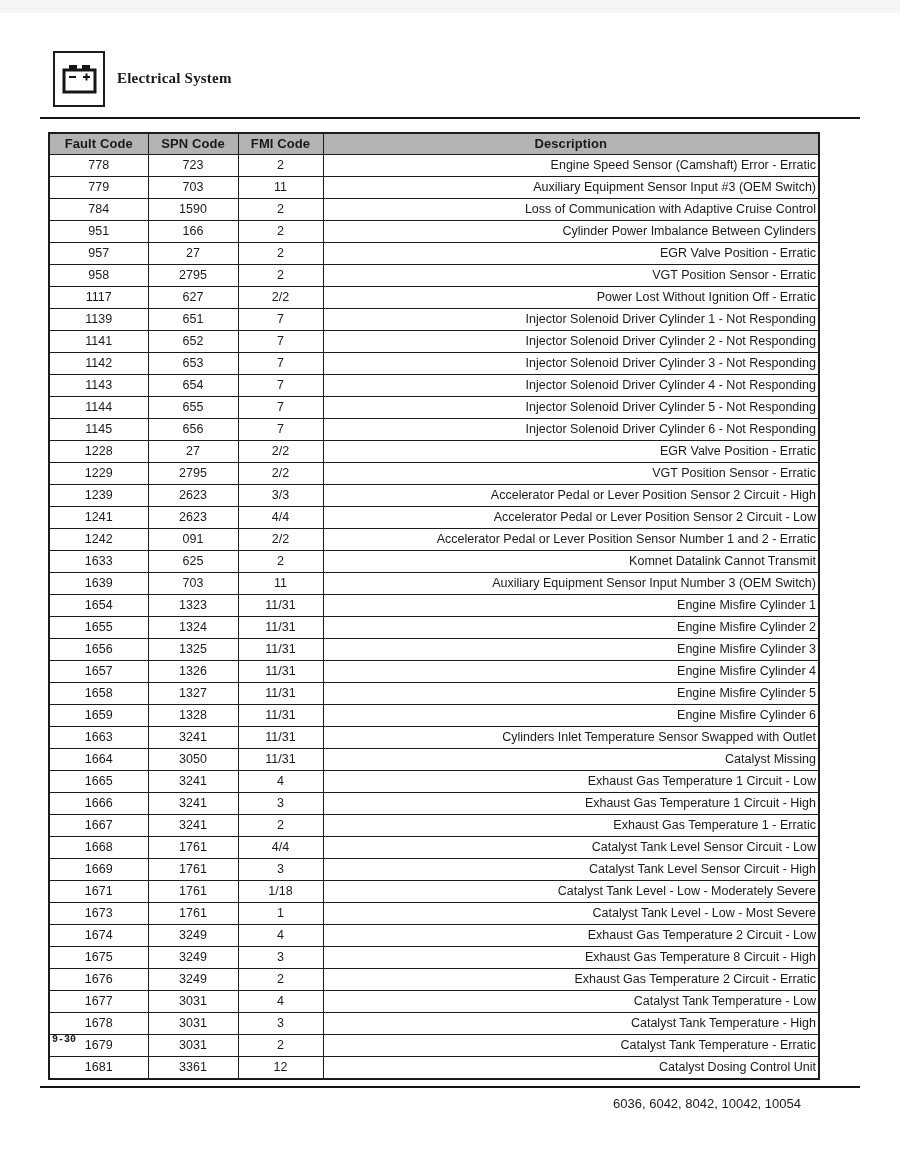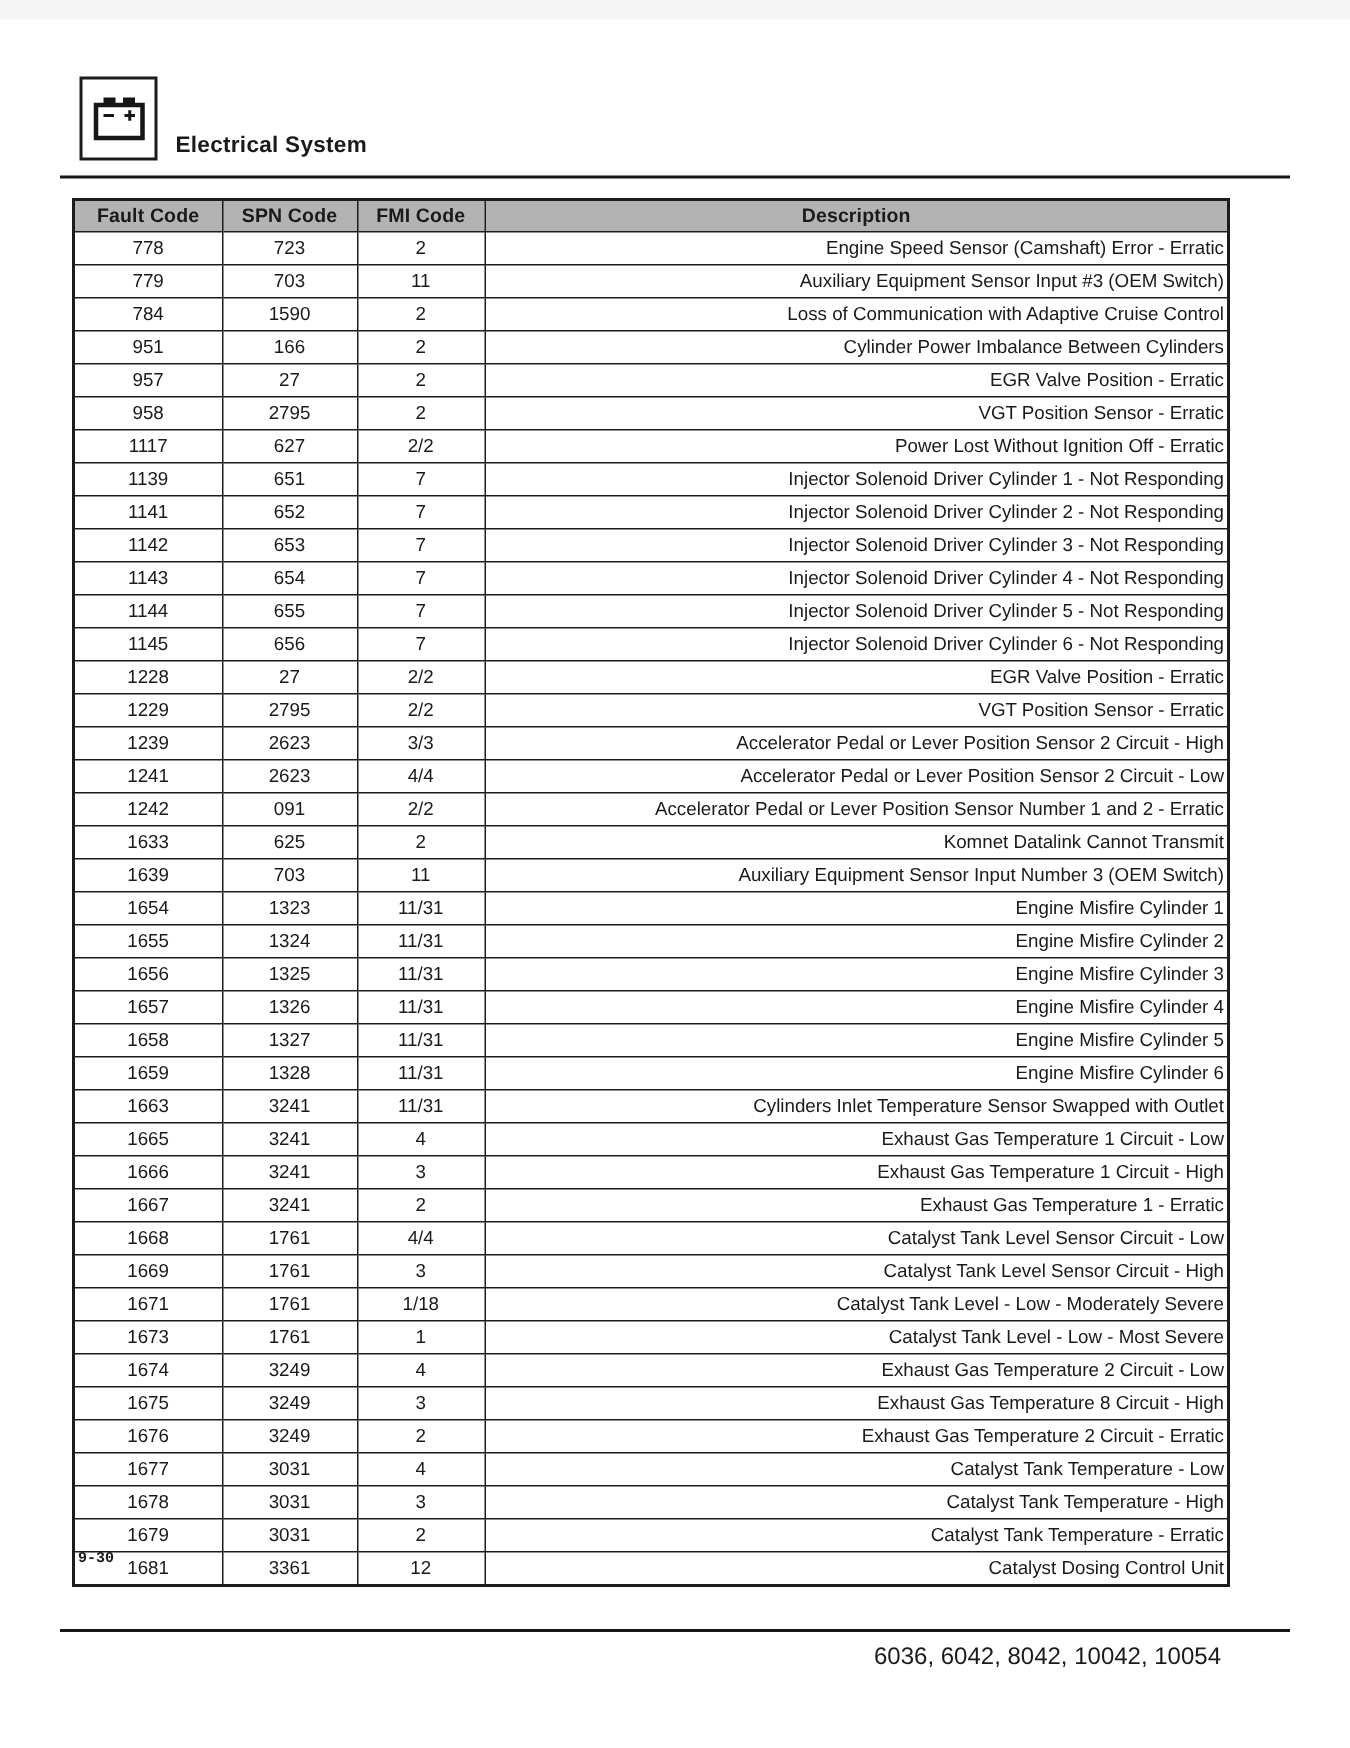--- a/index.html
+++ b/index.html
@@ -28,24 +28,25 @@
     left: 53px; top: 51px;
     width: 52px; height: 56px;
     border: 2px solid #1c1c1c;
     background: #ffffff;
     display: flex;
     align-items: center;
     justify-content: center;
   }
   .section-title {
     position: absolute;
-    left: 117px; top: 88px;
+    left: 117px; top: 70px;
     font-size: 15px;
     font-weight: bold;
     letter-spacing: 0.2px;
+    font-family: Liberation Serif, serif;
   }
   .header-rule {
     position: absolute;
     left: 40px; top: 117px;
     width: 820px; height: 2px;
     background: #161616;
   }
   
   .fault-table {
     position: absolute;
@@ -92,22 +93,22 @@
   }
   .page-number {
     position: absolute;
     left: 52px; top: 1034px;
     font-size: 10px;
     font-weight: bold;
     font-family: Liberation Mono, monospace;
   }
   .model-numbers {
     position: absolute;
-    right: 86px; top: 1096px;
-    font-size: 16px;
+    right: 99px; top: 1096px;
+    font-size: 13px;
   }
 </style>
 </head>
 <body>
 
 <div class="page">
 
   <div class="top-edge"></div>
 
   <div class="icon-box">
@@ -297,20 +298,26 @@
           <td>11/31</td>
           <td class="desc">Engine Misfire Cylinder 6</td>
         </tr>
         <tr>
           <td>1663</td>
           <td>3241</td>
           <td>11/31</td>
           <td class="desc">Cylinders Inlet Temperature Sensor Swapped with Outlet</td>
         </tr>
         <tr>
+          <td>1664</td>
+          <td>3050</td>
+          <td>11/31</td>
+          <td class="desc">Catalyst Missing</td>
+        </tr>
+        <tr>
           <td>1665</td>
           <td>3241</td>
           <td>4</td>
           <td class="desc">Exhaust Gas Temperature 1 Circuit - Low</td>
         </tr>
         <tr>
           <td>1666</td>
           <td>3241</td>
           <td>3</td>
           <td class="desc">Exhaust Gas Temperature 1 Circuit - High</td>

